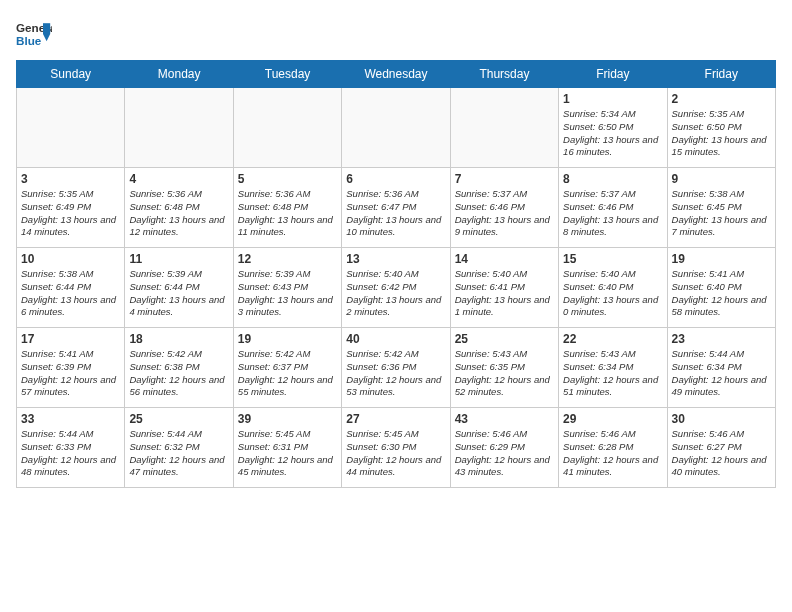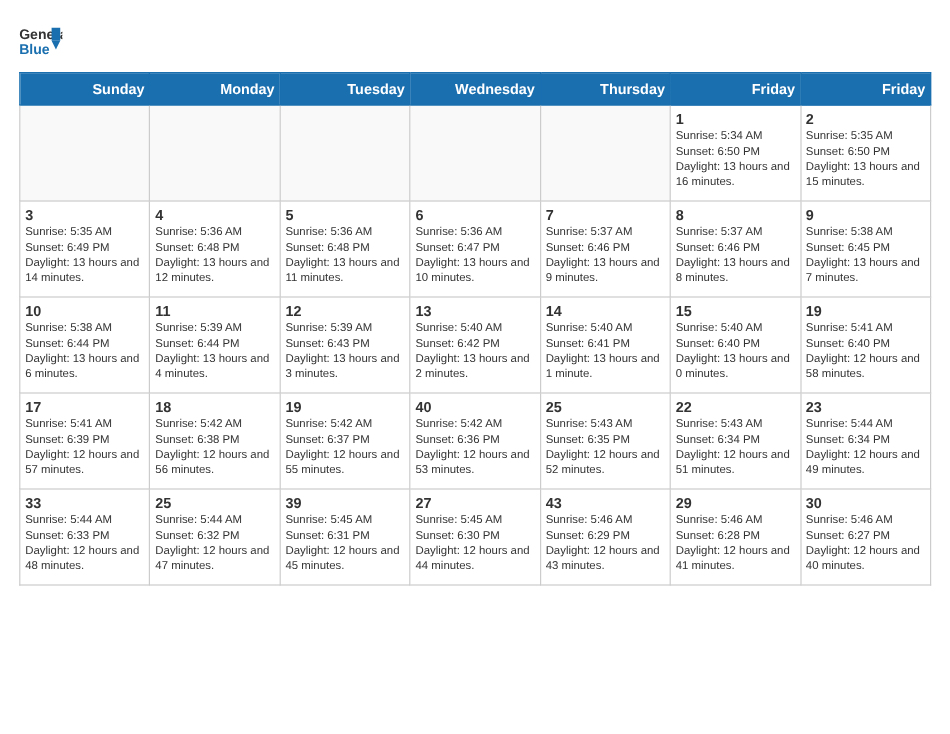--- a/index.html
+++ b/index.html
@@ -41,23 +41,23 @@
     }
     .calendar {
       width: 100%;
       border-collapse: collapse;
       border: 1px solid #bbb;
     }
     .calendar thead tr th {
       background-color: #1a6faf;
       color: #fff;
       font-size: 12px;
-      font-weight: bold;
+      font-weight: normal;
       padding: 6px 4px;
-      text-align: right;
+      text-align: center;
       border: 1px solid #1a6faf;
       margin-left: 12px;
     }
     .calendar tbody tr td {
       vertical-align: top;
       width: calc(100% / 7);
       border: 1px solid #ccc;
       padding: 4px;
       font-size: 10px;
       color: #333;
@@ -67,20 +67,21 @@
     .day-number {
       font-size: 12px;
       font-weight: bold;
       display: block;
       margin-bottom: 2px;
     }
     .day-info {
       font-size: 9.5px;
       line-height: 1.35;
       color: #333;
+      font-style: italic;
     }
     .empty-cell {
       background: #f9f9f9;
     }
     .last-row td {
       height: 60px;
     }
   </style>
 </head>
 <body>

